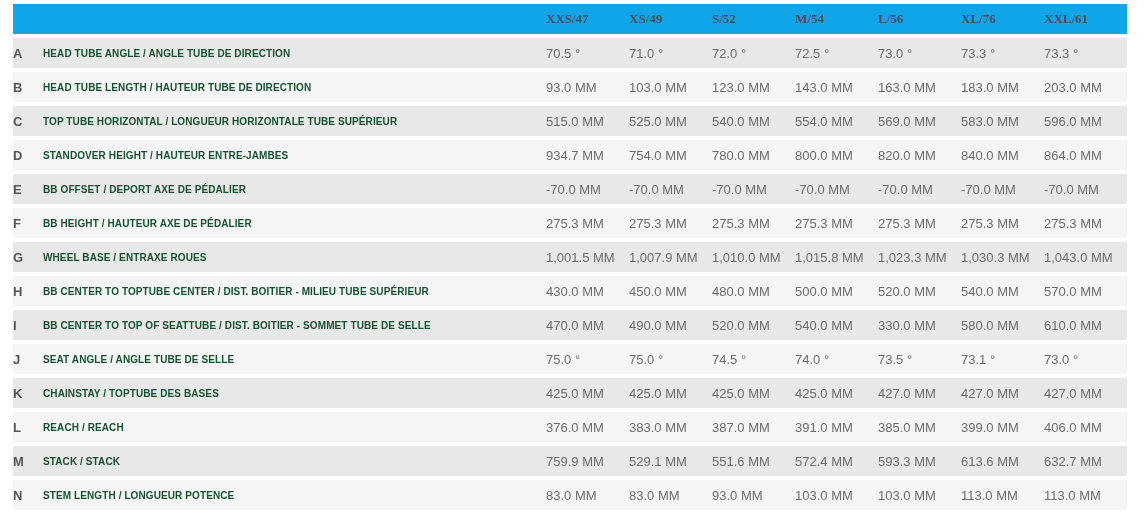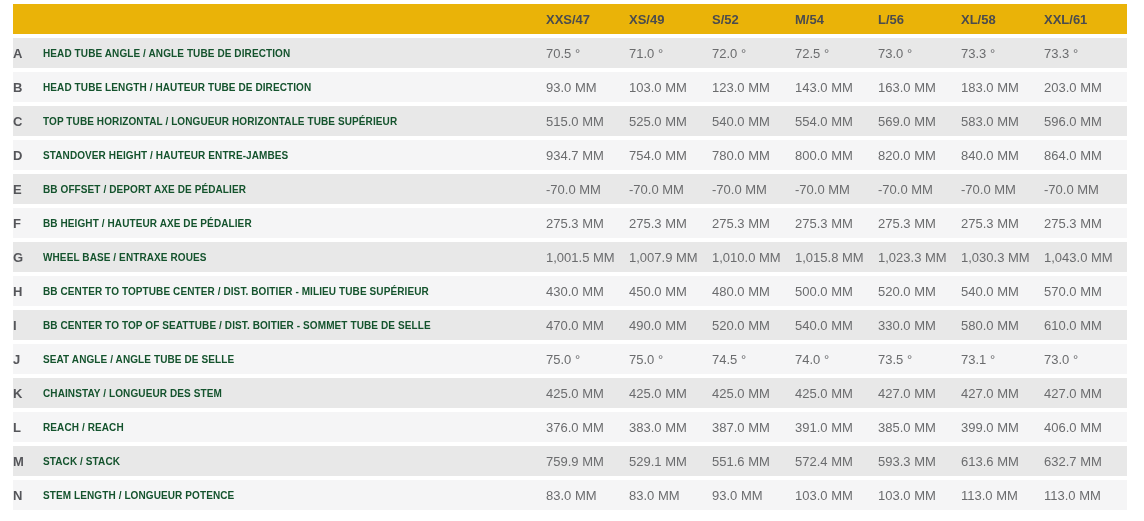--- a/index.html
+++ b/index.html
@@ -21,21 +21,21 @@
     border-collapse: separate;
     border-spacing: 0 4px;
     table-layout: fixed;
   }
   table.geometry th, table.geometry td {
     padding: 0;
     vertical-align: middle;
     white-space: nowrap;
     overflow: hidden;
   }
-  thead tr { background: #eab308; height: 30px; }
+  thead tr { background: #0ea5e9; height: 30px; font-family: Liberation Serif, serif; }
   thead th {
     text-align: left;
     font-size: 13px;
     font-weight: bold;
     color: #4b4c4e;
     padding-left: 8px;
   }
   tbody tr { height: 30px; }
   tbody tr.stripe-odd  { background: #e8e8e8; }
   tbody tr.stripe-even { background: #f5f5f6; }
@@ -81,21 +81,21 @@
     <thead>
       <tr>
         <th></th>
         <th></th>
 
       <th>XXS/47</th>
           <th>XS/49</th>
           <th>S/52</th>
           <th>M/54</th>
           <th>L/56</th>
-          <th>XL/58</th>
+          <th>XL/76</th>
           <th>XXL/61</th>
         </tr>
     </thead>
     <tbody>
 
     <tr class="stripe-odd">
           <td class="letter">A</td>
           <td class="label">HEAD TUBE ANGLE / ANGLE TUBE DE DIRECTION</td>
           <td class="value">70.5 °</td>
           <td class="value">71.0 °</td>
@@ -199,21 +199,21 @@
           <td class="value">75.0 °</td>
           <td class="value">75.0 °</td>
           <td class="value">74.5 °</td>
           <td class="value">74.0 °</td>
           <td class="value">73.5 °</td>
           <td class="value">73.1 °</td>
           <td class="value">73.0 °</td>
         </tr>
         <tr class="stripe-odd">
           <td class="letter">K</td>
-          <td class="label">CHAINSTAY / LONGUEUR DES STEM</td>
+          <td class="label">CHAINSTAY / TOPTUBE DES BASES</td>
           <td class="value">425.0 MM</td>
           <td class="value">425.0 MM</td>
           <td class="value">425.0 MM</td>
           <td class="value">425.0 MM</td>
           <td class="value">427.0 MM</td>
           <td class="value">427.0 MM</td>
           <td class="value">427.0 MM</td>
         </tr>
         <tr class="stripe-even">
           <td class="letter">L</td>

